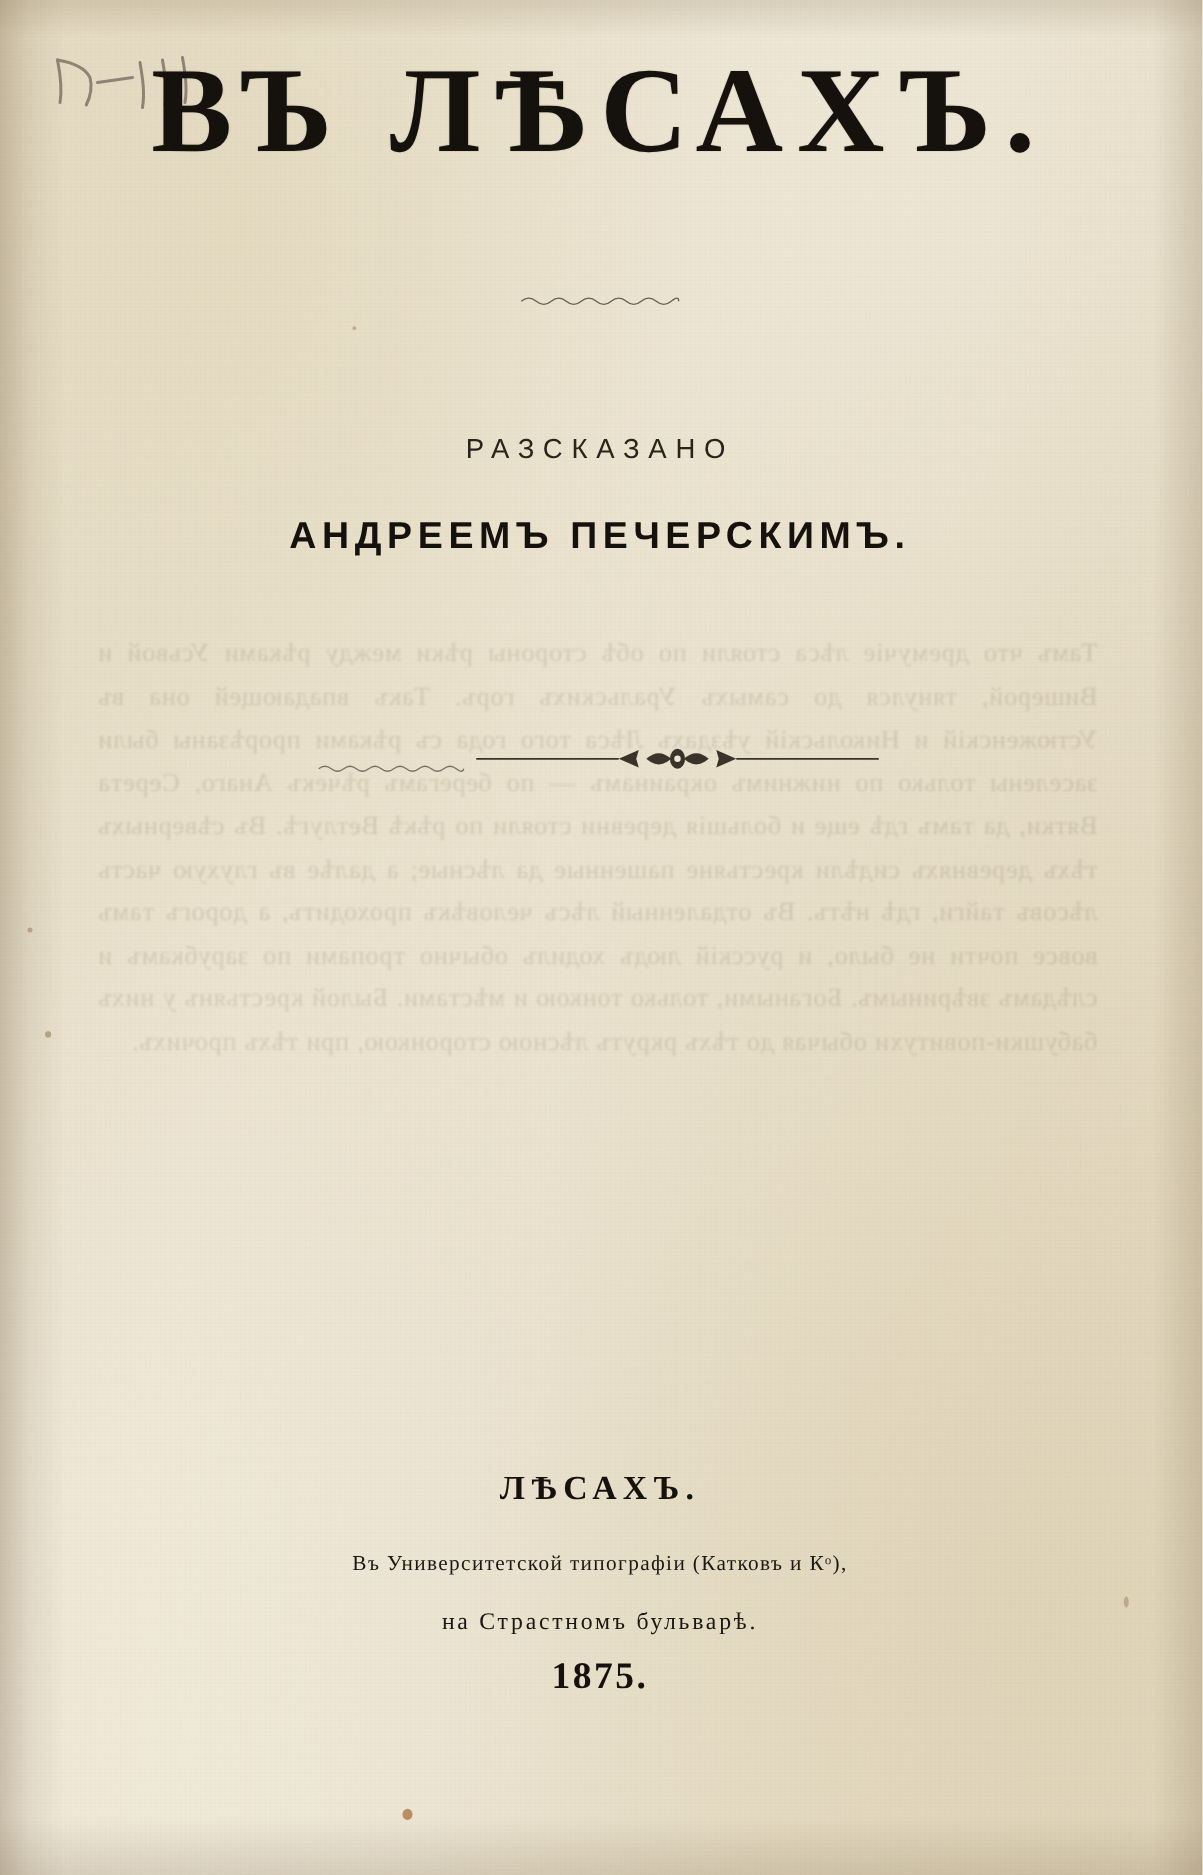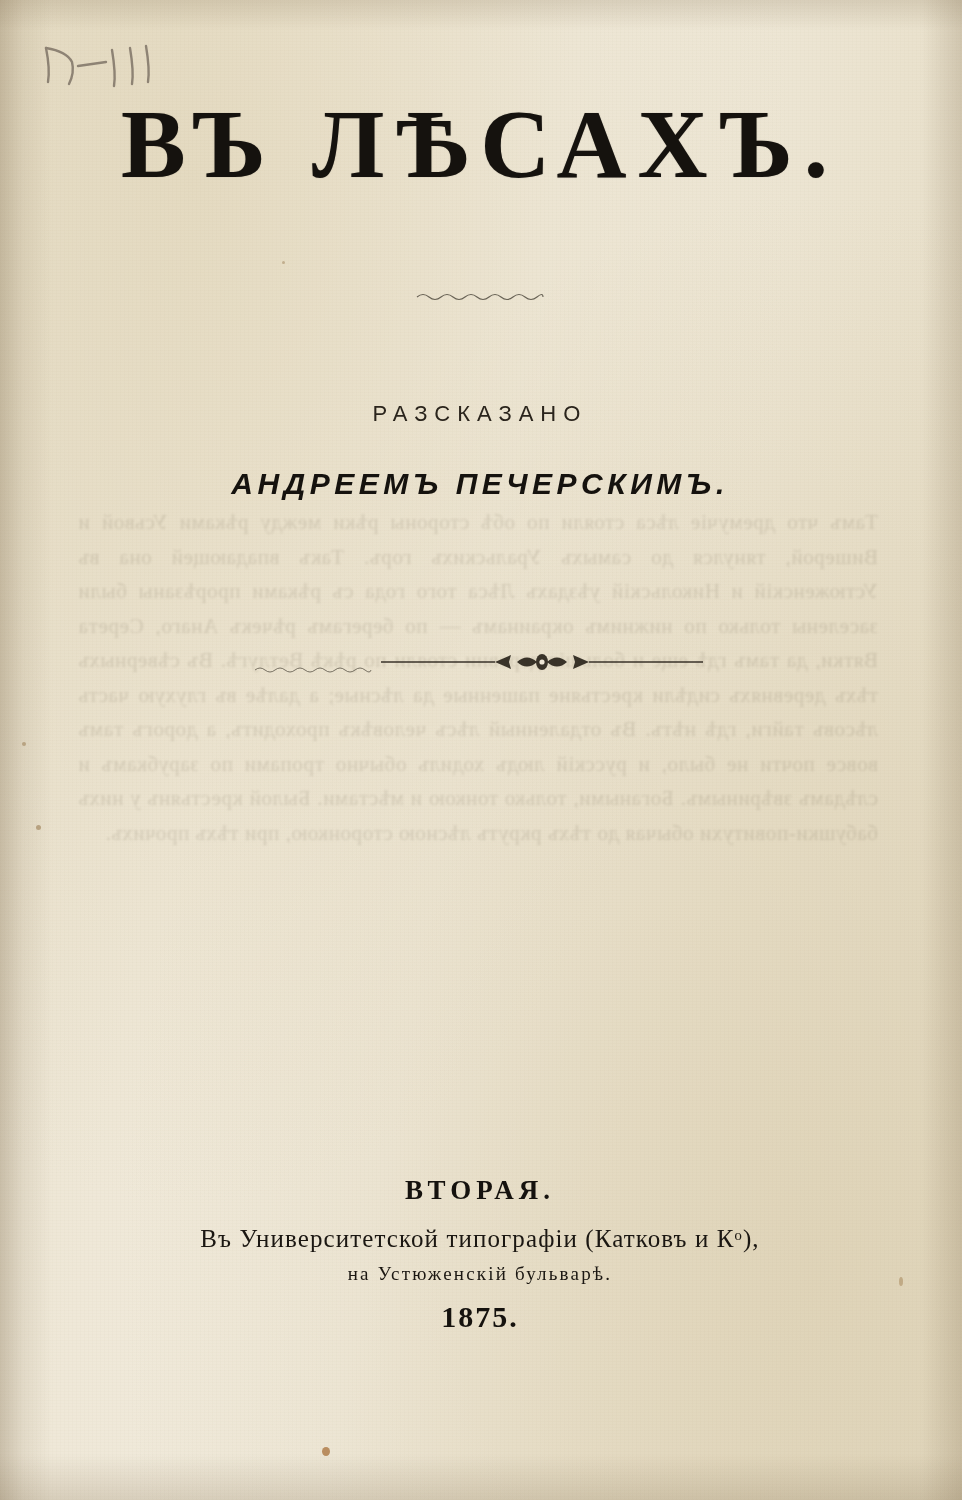--- a/index.html
+++ b/index.html
@@ -99,21 +99,21 @@
     position: absolute;
     left: 80px;
     top: 0;
     width: 800px;
     height: 1500px;
     text-align: center;
   }
 
   .main-title {
     margin: 0;
-    padding-top: 96px;
+    padding-top: 40px;
     font-family: "Liberation Serif", serif;
     font-weight: 700;
     font-size: 97px;
     line-height: 1.02;
     letter-spacing: 11px;
     color: #15120e;
     text-shadow: 0 0 1px rgba(30,25,18,0.35);
     -webkit-font-smoothing: antialiased;
   }
 
@@ -136,21 +136,20 @@
   }
 
   .byline-author {
     margin: 0;
     padding-top: 36px;
     font-family: "Liberation Sans", sans-serif;
     font-weight: 700;
     font-size: 30px;
     letter-spacing: 4.5px;
     color: #15120e;
-    font-style: italic;
   }
 
   .rule-wavy2 {
     margin: 0 auto;
     margin-top: 56px;
     width: 120px;
     height: 10px;
     opacity: 0.8;
   }
 
@@ -181,24 +180,24 @@
   }
   .imprint-city {
     margin: 0;
     font-family: "Liberation Serif", serif;
     font-weight: 700;
     font-size: 27px;
     letter-spacing: 5px;
     color: #15120e;
   }
   .imprint-press {
-    margin: 0;
+    margin: 16px;
     padding-top: 19px;
     font-family: "Liberation Serif", serif;
-    font-size: 25px;
+    font-size: 17px;
     letter-spacing: 1.1px;
     color: #1b1712;
   }
   .imprint-street {
     margin: 0;
     padding-top: 10px;
     font-family: "Liberation Serif", serif;
     font-size: 19px;
     letter-spacing: 2.2px;
     color: #1b1712;
@@ -276,20 +275,20 @@
         <path d="M118 13 L 134 6 L 132 13 L 134 20 Z" fill="#2b251c" stroke="none"></path>
         <path d="M212 13 L 196 6 L 198 13 L 196 20 Z" fill="#2b251c" stroke="none"></path>
         <path d="M140 13 Q 150 4, 160 13 Q 150 22, 140 13 Z" fill="#2b251c" stroke="none"></path>
         <path d="M190 13 Q 180 4, 170 13 Q 180 22, 190 13 Z" fill="#2b251c" stroke="none"></path>
         <ellipse cx="165" cy="13" rx="6" ry="8" fill="#2b251c" stroke="none"></ellipse>
         <circle cx="165" cy="13" r="2.6" fill="#efe8d8" stroke="none"></circle>
       </g>
     </svg>
 
     <div class="imprint">
-      <p class="imprint-city">ВТОРАЯ.</p>
+      <p class="imprint-city">ЛѢСАХЪ.</p>
       <p class="imprint-press">Въ Университетской типографіи (Катковъ и Кᵒ),</p>
-      <p class="imprint-street">на Устюженскій бульварѣ.</p>
+      <p class="imprint-street">на Страстномъ бульварѣ.</p>
       <p class="imprint-year">1875.</p>
     </div>
 
   </div>
 </div>
 
 </body></html>

